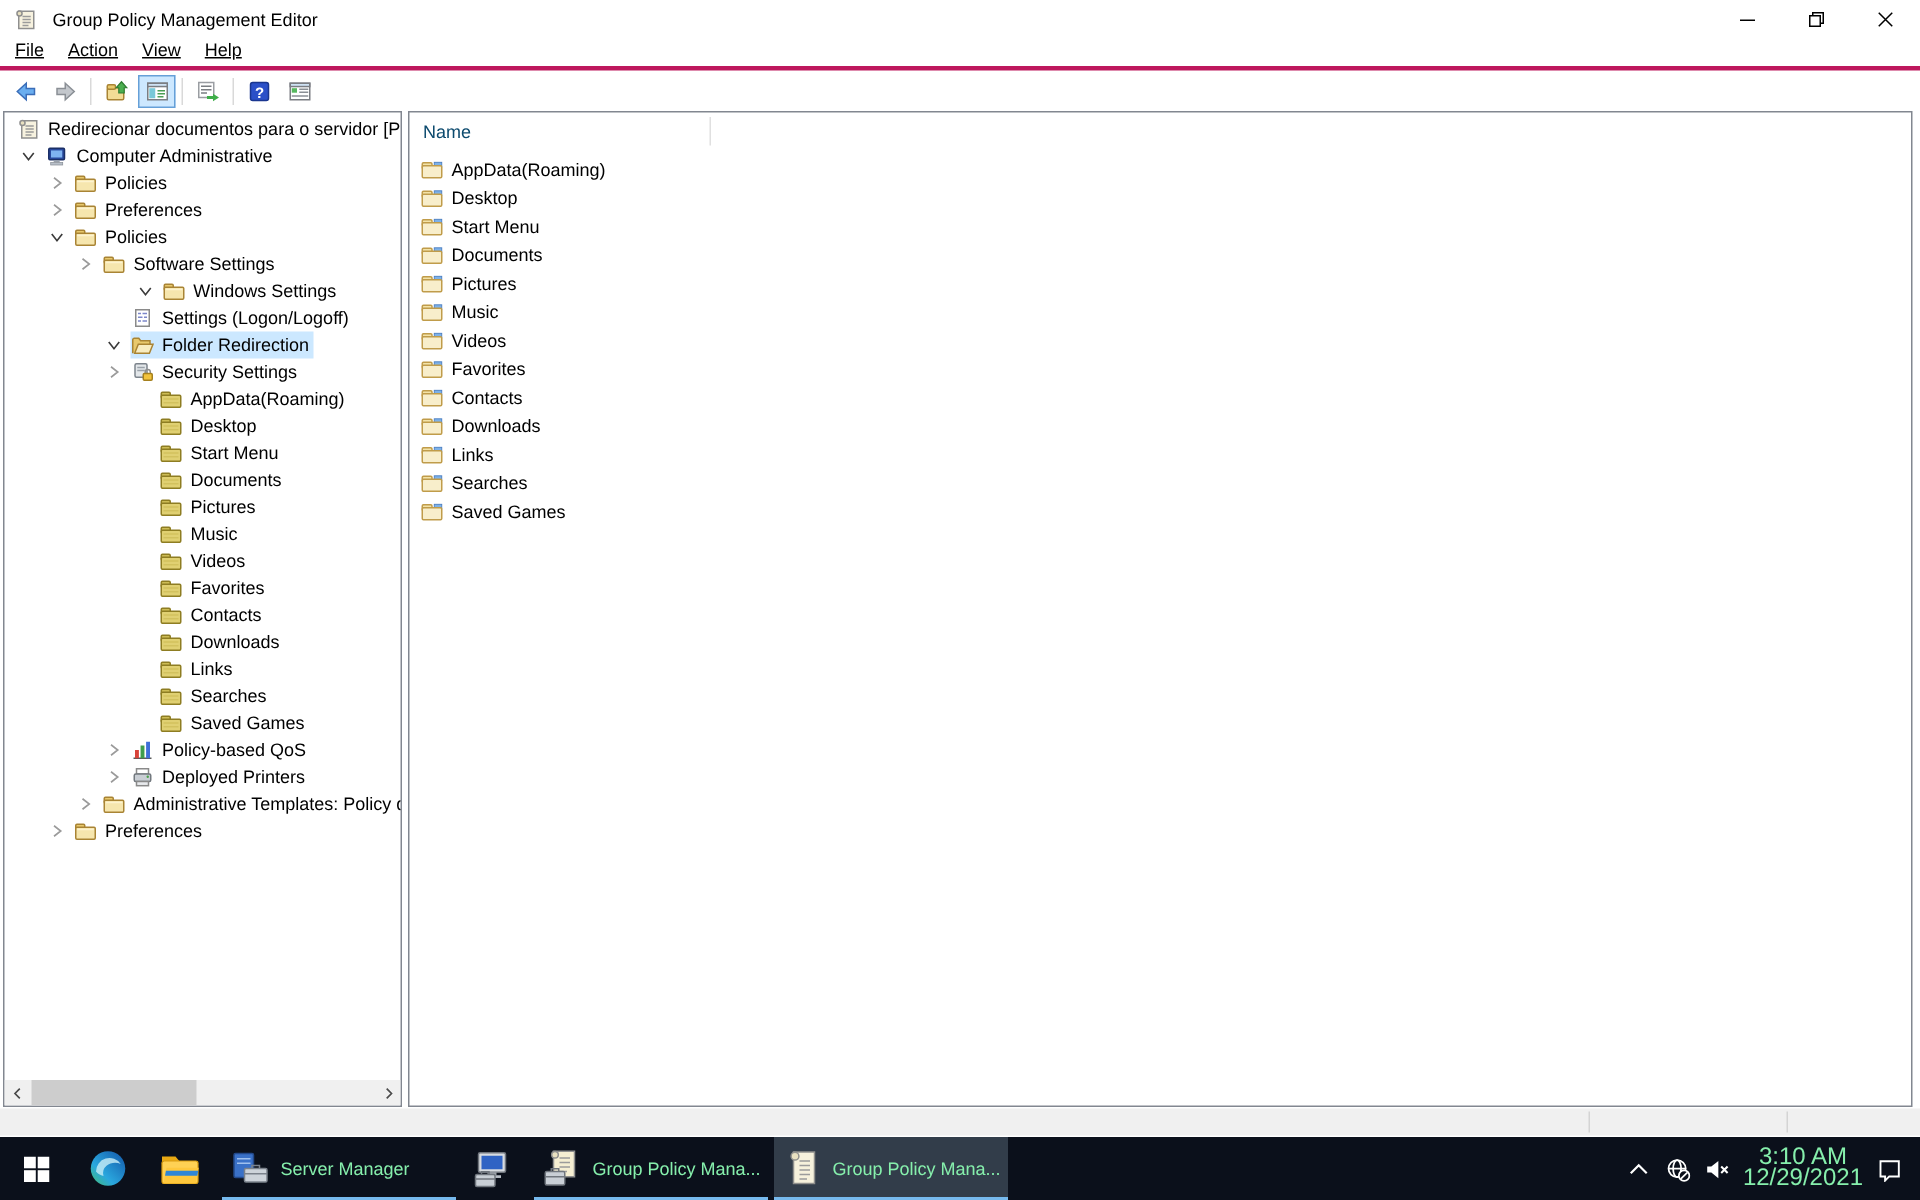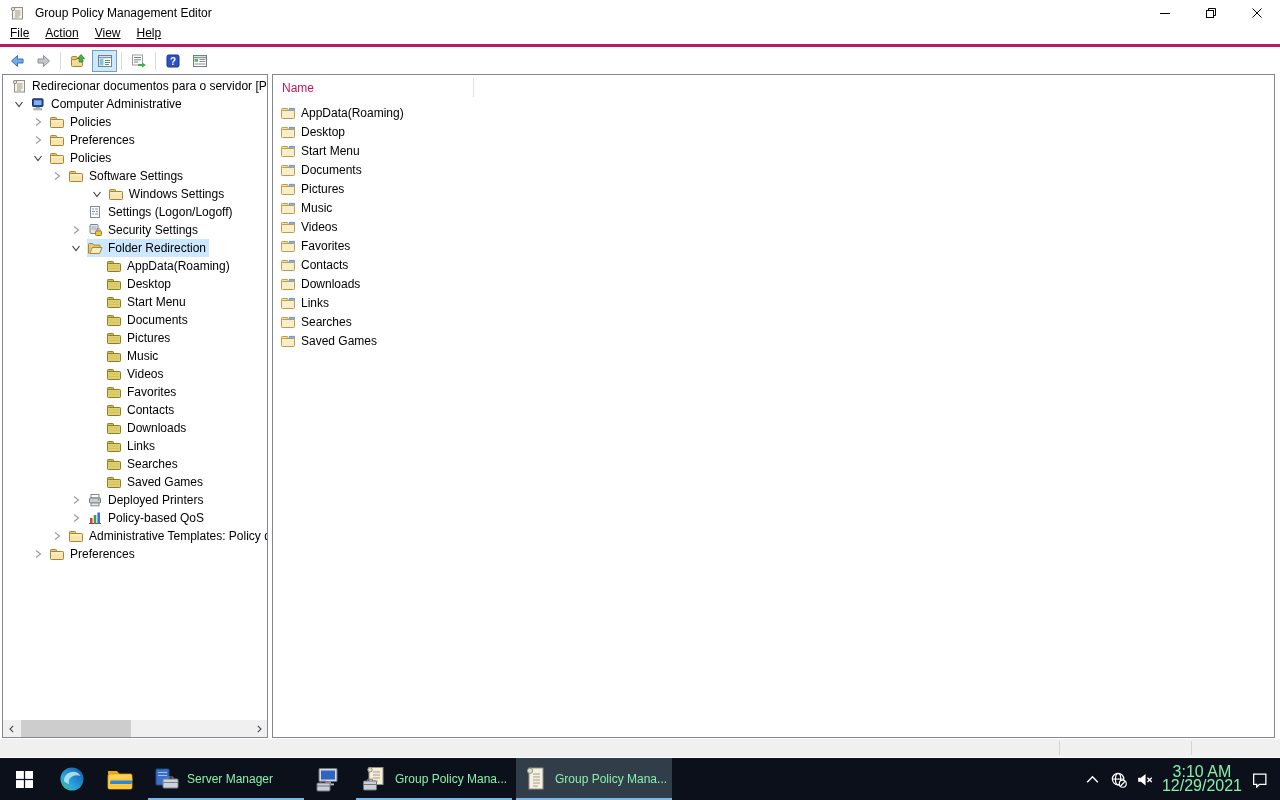--- a/index.html
+++ b/index.html
@@ -35,21 +35,21 @@
 
   .tree{padding-top:2px;}
   .tree-row{height:18px;display:flex;align-items:center;white-space:nowrap;}
   .expander{width:16px;height:16px;margin-right:3px;flex:none;display:flex;align-items:center;justify-content:center;}
   .expander svg{width:10px;height:10px;}
   .row-group{display:flex;align-items:center;height:18px;padding-right:3px;}
   .row-group.selected{background:#cce8ff;}
   .tree-label{margin-left:5px;}
 
   .list-header{height:25px;position:relative;}
-  .header-text{position:absolute;left:9px;top:6px;color:#be185d;}
+  .header-text{position:absolute;left:9px;top:6px;color:#0c4a6e;}
   .header-sep{position:absolute;left:200px;top:3px;width:1px;height:19px;background:#e0e0e0;}
   .list{padding-top:3px;}
   .list-row{height:19px;display:flex;align-items:center;padding-left:7px;}
   .list-label{margin-left:5px;}
 
   
   .hscroll{position:absolute;left:0;right:0;bottom:0;height:17px;background:#f0f0f0;}
   .scroll-arrow{position:absolute;top:0;width:17px;height:17px;display:flex;align-items:center;justify-content:center;}
   .scroll-arrow.left{left:0;}
   .scroll-arrow.right{right:0;}
@@ -311,54 +311,54 @@
           <span class="row-group" data-name="tree-item-content">
             <span class="icn" data-name="scripts-icon">
               <svg viewBox="0 0 16 16">
                 <rect x="3.5" y="2.5" width="9" height="11" fill="#fff" stroke="#8a8a8a"></rect>
                 <path d="M5 5h2 M8 5h3 M5 7.5h3 M9 7.5h2 M5 10h2 M8 10h3" stroke="#7c87c9" fill="none"></path>
               </svg>
             </span>
             <span class="tree-label" data-name="tree-item-label">Settings (Logon/Logoff)</span>
           </span>
         </div>
+        <div class="tree-row" data-name="tree-item-folder-redirection" style="padding-left: 65px;">
+          <span class="expander" data-name="chevron-down-icon">
+            <svg viewBox="0 0 10 10">
+              <path d="M1.5 3L5 7.5 8.5 3" fill="none" stroke="#3c3c3c" stroke-width="1.1"></path>
+            </svg>
+          </span>
+          <span class="row-group selected" data-name="tree-item-content">
+            <span class="icn" data-name="folder-open-icon">
+              <svg viewBox="0 0 16 16">
+                <path d="M1.5 13.5v-9a1 1 0 0 1 1-1h3l1.3 1.6h6.2v2.4" fill="#e8c96d" stroke="#a98434"></path>
+                <path d="M2.8 13.5l2.4-6h9.8l-2.4 6z" fill="#f8ecc0" stroke="#a98434"></path>
+              </svg>
+            </span>
+            <span class="tree-label" data-name="tree-item-label">Folder Redirection</span>
+          </span>
+        </div>
         <div class="tree-row" data-name="tree-item-security-settings" style="padding-left: 65px;">
           <span class="expander" data-name="chevron-right-icon">
             <svg viewBox="0 0 10 10">
               <path d="M3 1.5L7.5 5 3 8.5" fill="none" stroke="#9b9b9b" stroke-width="1.1"></path>
             </svg>
           </span>
           <span class="row-group" data-name="tree-item-content">
             <span class="icn" data-name="security-icon">
               <svg viewBox="0 0 16 16">
                 <rect x="3" y="2.5" width="8" height="9" rx="1" fill="#e3e7ea" stroke="#7c848c"></rect>
                 <path d="M4.5 5h5 M4.5 7h5" stroke="#9aa2aa" fill="none"></path>
                 <path d="M9.8 9.2V8a1.7 1.7 0 0 1 3.4 0v1.2" fill="none" stroke="#8f8f8f"></path>
                 <rect x="8.5" y="9" width="6" height="4.5" rx="0.8" fill="#f2c33d" stroke="#a5801e"></rect>
               </svg>
             </span>
             <span class="tree-label" data-name="tree-item-label">Security Settings</span>
           </span>
         </div>
-        <div class="tree-row" data-name="tree-item-folder-redirection" style="padding-left: 65px;">
-          <span class="expander" data-name="chevron-down-icon">
-            <svg viewBox="0 0 10 10">
-              <path d="M1.5 3L5 7.5 8.5 3" fill="none" stroke="#3c3c3c" stroke-width="1.1"></path>
-            </svg>
-          </span>
-          <span class="row-group selected" data-name="tree-item-content">
-            <span class="icn" data-name="folder-open-icon">
-              <svg viewBox="0 0 16 16">
-                <path d="M1.5 13.5v-9a1 1 0 0 1 1-1h3l1.3 1.6h6.2v2.4" fill="#e8c96d" stroke="#a98434"></path>
-                <path d="M2.8 13.5l2.4-6h9.8l-2.4 6z" fill="#f8ecc0" stroke="#a98434"></path>
-              </svg>
-            </span>
-            <span class="tree-label" data-name="tree-item-label">Folder Redirection</span>
-          </span>
-        </div>
         <div class="tree-row" data-name="tree-item-appdata-roaming" style="padding-left: 84px;">
           <span class="expander" data-name="expander-spacer"></span>
           <span class="row-group" data-name="tree-item-content">
             <span class="icn" data-name="folder-sub-icon">
               <svg viewBox="0 0 16 16">
                 <rect x="1.5" y="3.5" width="6" height="4" rx="0.8" fill="#cdbc55" stroke="#8e7d22"></rect>
                 <rect x="1.5" y="5.5" width="13" height="8" rx="0.8" fill="#e0d072" stroke="#8e7d22"></rect>
                 <path d="M3 8h10 M3 10.5h10" stroke="#d2c15e" fill="none"></path>
               </svg>
             </span>
@@ -512,56 +512,56 @@
           <span class="expander" data-name="expander-spacer"></span>
           <span class="row-group" data-name="tree-item-content">
             <span class="icn" data-name="folder-sub-icon">
               <svg viewBox="0 0 16 16">
                 <rect x="1.5" y="3.5" width="6" height="4" rx="0.8" fill="#cdbc55" stroke="#8e7d22"></rect>
                 <rect x="1.5" y="5.5" width="13" height="8" rx="0.8" fill="#e0d072" stroke="#8e7d22"></rect>
                 <path d="M3 8h10 M3 10.5h10" stroke="#d2c15e" fill="none"></path>
               </svg>
             </span>
             <span class="tree-label" data-name="tree-item-label">Saved Games</span>
+          </span>
+        </div>
+        <div class="tree-row" data-name="tree-item-policy-based-qos" style="padding-left: 65px;">
+          <span class="expander" data-name="chevron-right-icon">
+            <svg viewBox="0 0 10 10">
+              <path d="M3 1.5L7.5 5 3 8.5" fill="none" stroke="#9b9b9b" stroke-width="1.1"></path>
+            </svg>
+          </span>
+          <span class="row-group" data-name="tree-item-content">
+            <span class="icn" data-name="qos-icon">
+              <svg viewBox="0 0 16 16">
+                <path d="M2 13.5h12" stroke="#5a5a5a"></path>
+                <rect x="3" y="8" width="2.6" height="5.5" fill="#d8433a"></rect>
+                <rect x="6.7" y="5" width="2.6" height="8.5" fill="#3f9e4d"></rect>
+                <rect x="10.4" y="2.5" width="2.6" height="11" fill="#3f6fd8"></rect>
+              </svg>
+            </span>
+            <span class="tree-label" data-name="tree-item-label">Policy-based QoS</span>
           </span>
         </div>
         <div class="tree-row" data-name="tree-item-deployed-printers" style="padding-left: 65px;">
           <span class="expander" data-name="chevron-right-icon">
             <svg viewBox="0 0 10 10">
               <path d="M3 1.5L7.5 5 3 8.5" fill="none" stroke="#9b9b9b" stroke-width="1.1"></path>
             </svg>
           </span>
           <span class="row-group" data-name="tree-item-content">
             <span class="icn" data-name="printer-icon">
               <svg viewBox="0 0 16 16">
                 <rect x="4" y="2.5" width="8" height="3.5" fill="#fff" stroke="#8a8a8a"></rect>
                 <rect x="2.5" y="6" width="11" height="5" rx="1" fill="#c9ced4" stroke="#72787e"></rect>
                 <circle cx="11.5" cy="7.8" r="0.8" fill="#4aa24a"></circle>
                 <rect x="4" y="11" width="8" height="2.8" fill="#e8eaed" stroke="#8a8a8a"></rect>
               </svg>
             </span>
             <span class="tree-label" data-name="tree-item-label">Deployed Printers</span>
-          </span>
-        </div>
-        <div class="tree-row" data-name="tree-item-policy-based-qos" style="padding-left: 65px;">
-          <span class="expander" data-name="chevron-right-icon">
-            <svg viewBox="0 0 10 10">
-              <path d="M3 1.5L7.5 5 3 8.5" fill="none" stroke="#9b9b9b" stroke-width="1.1"></path>
-            </svg>
-          </span>
-          <span class="row-group" data-name="tree-item-content">
-            <span class="icn" data-name="qos-icon">
-              <svg viewBox="0 0 16 16">
-                <path d="M2 13.5h12" stroke="#5a5a5a"></path>
-                <rect x="3" y="8" width="2.6" height="5.5" fill="#d8433a"></rect>
-                <rect x="6.7" y="5" width="2.6" height="8.5" fill="#3f9e4d"></rect>
-                <rect x="10.4" y="2.5" width="2.6" height="11" fill="#3f6fd8"></rect>
-              </svg>
-            </span>
-            <span class="tree-label" data-name="tree-item-label">Policy-based QoS</span>
           </span>
         </div>
         <div class="tree-row" data-name="tree-item-administrative-templates-policy-de" style="padding-left: 46px;">
           <span class="expander" data-name="chevron-right-icon">
             <svg viewBox="0 0 10 10">
               <path d="M3 1.5L7.5 5 3 8.5" fill="none" stroke="#9b9b9b" stroke-width="1.1"></path>
             </svg>
           </span>
           <span class="row-group" data-name="tree-item-content">
             <span class="icn" data-name="folder-icon">

